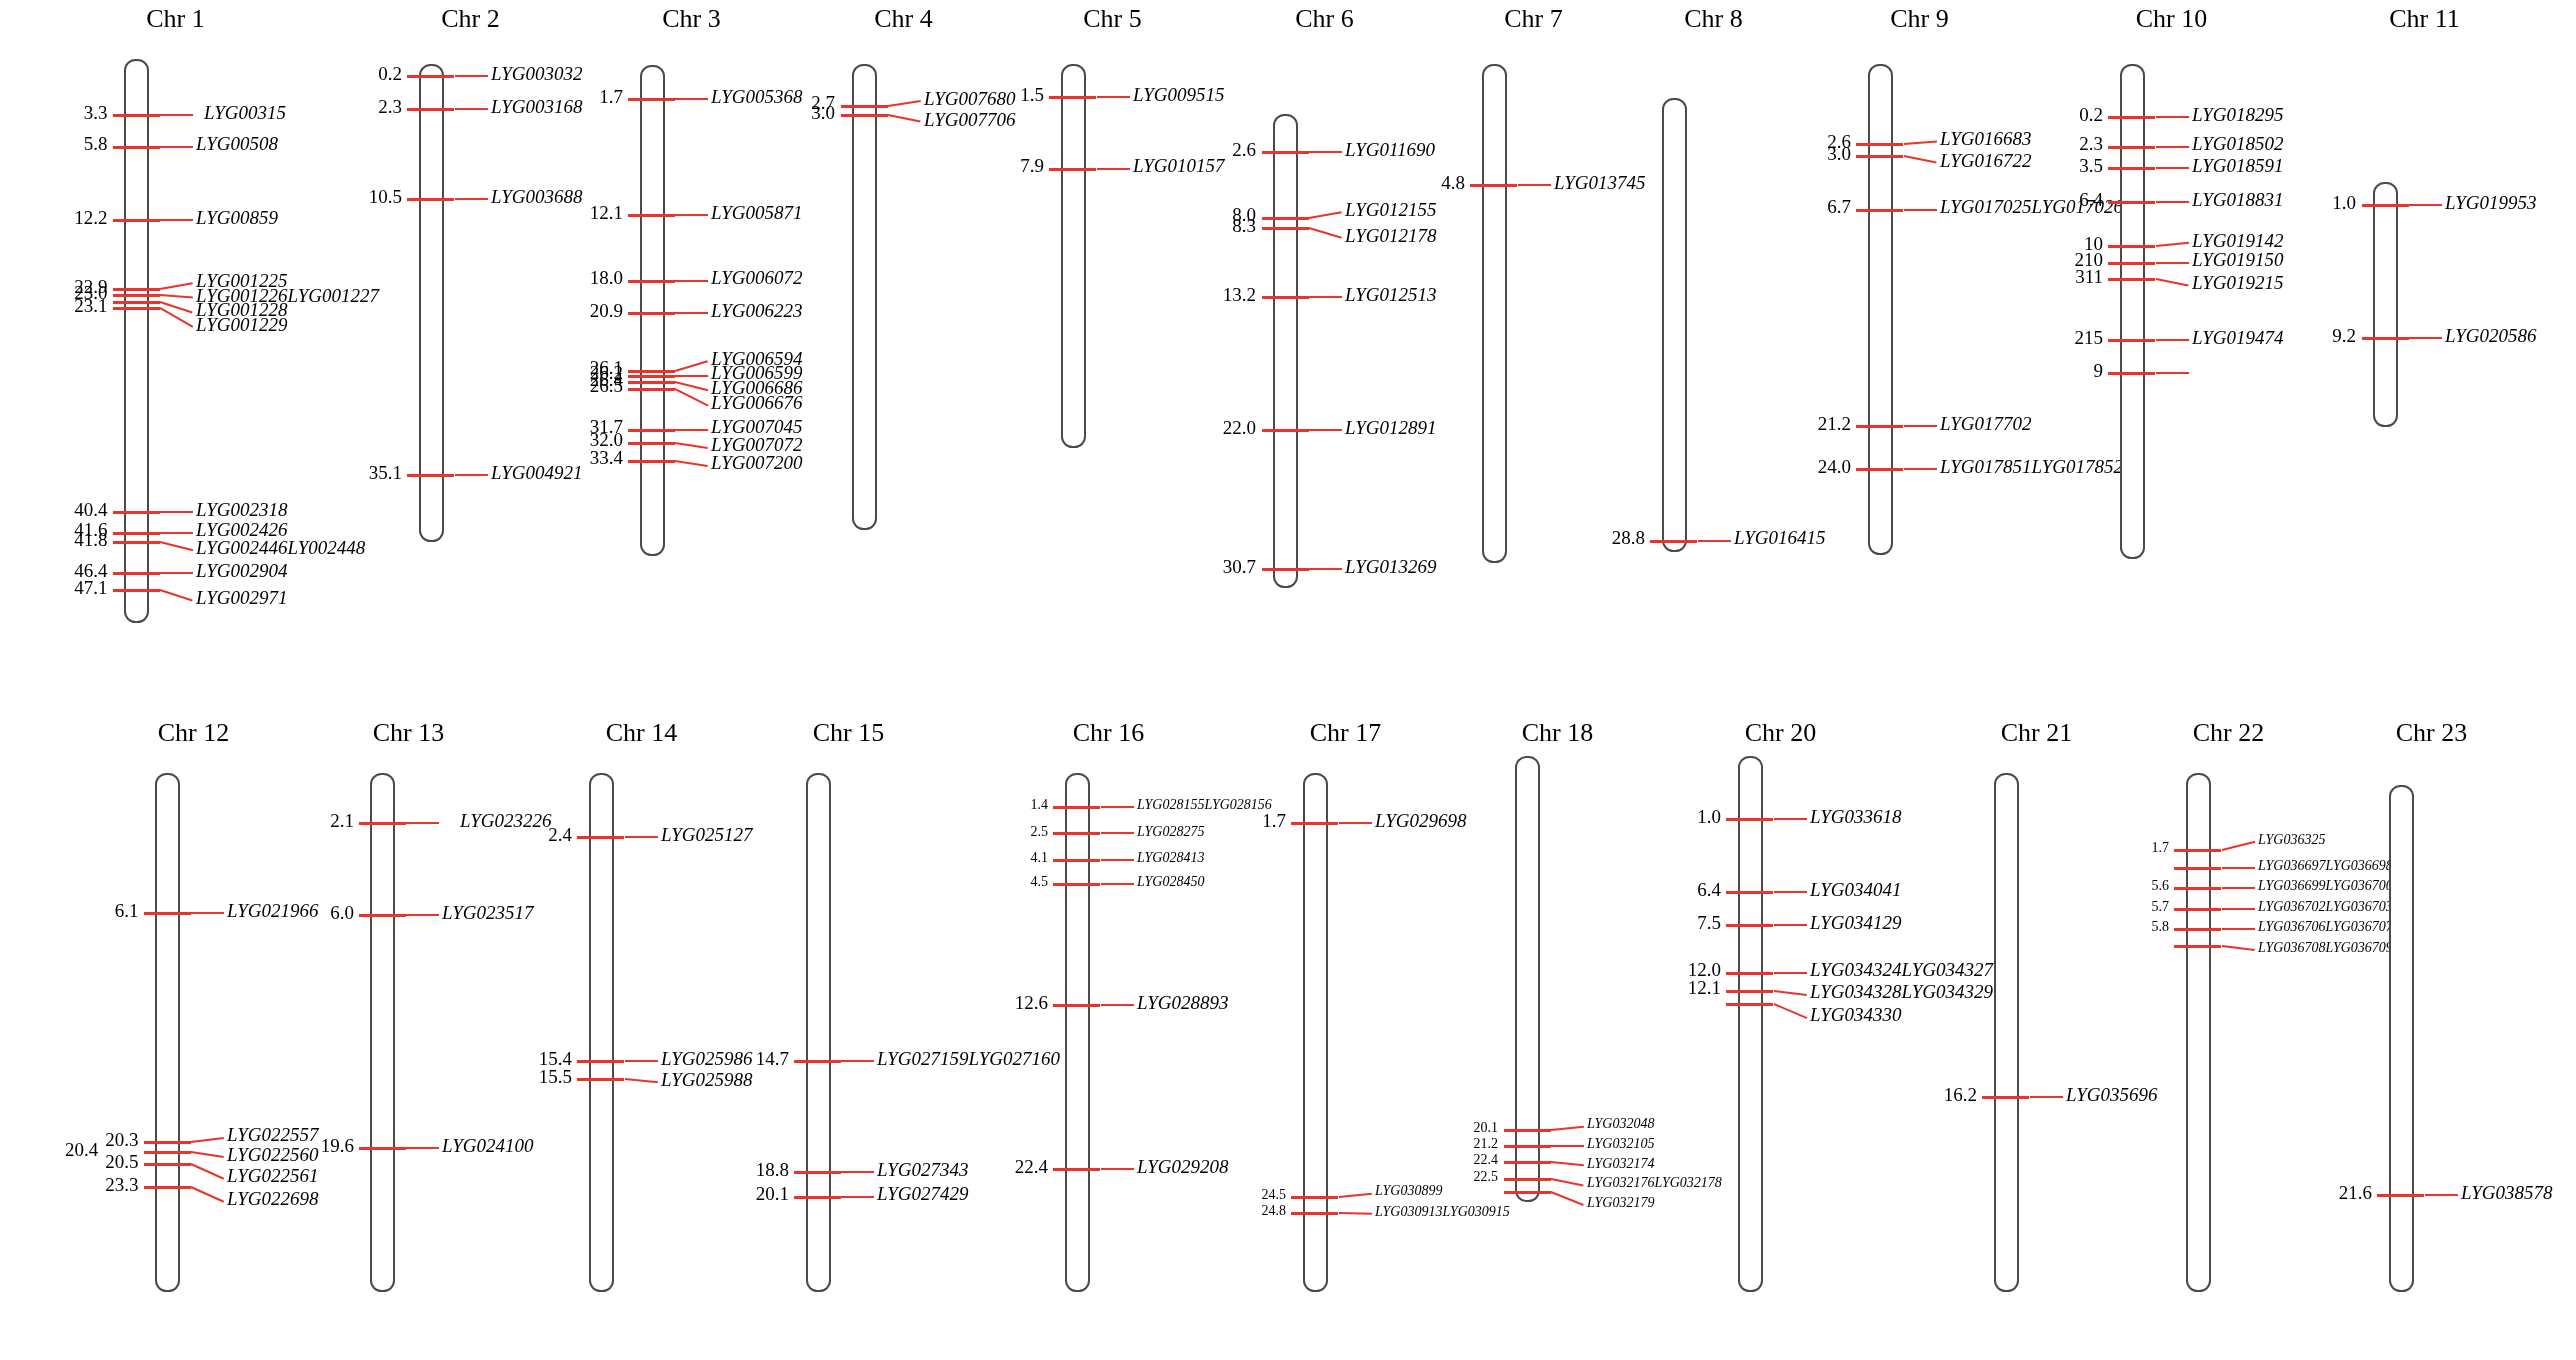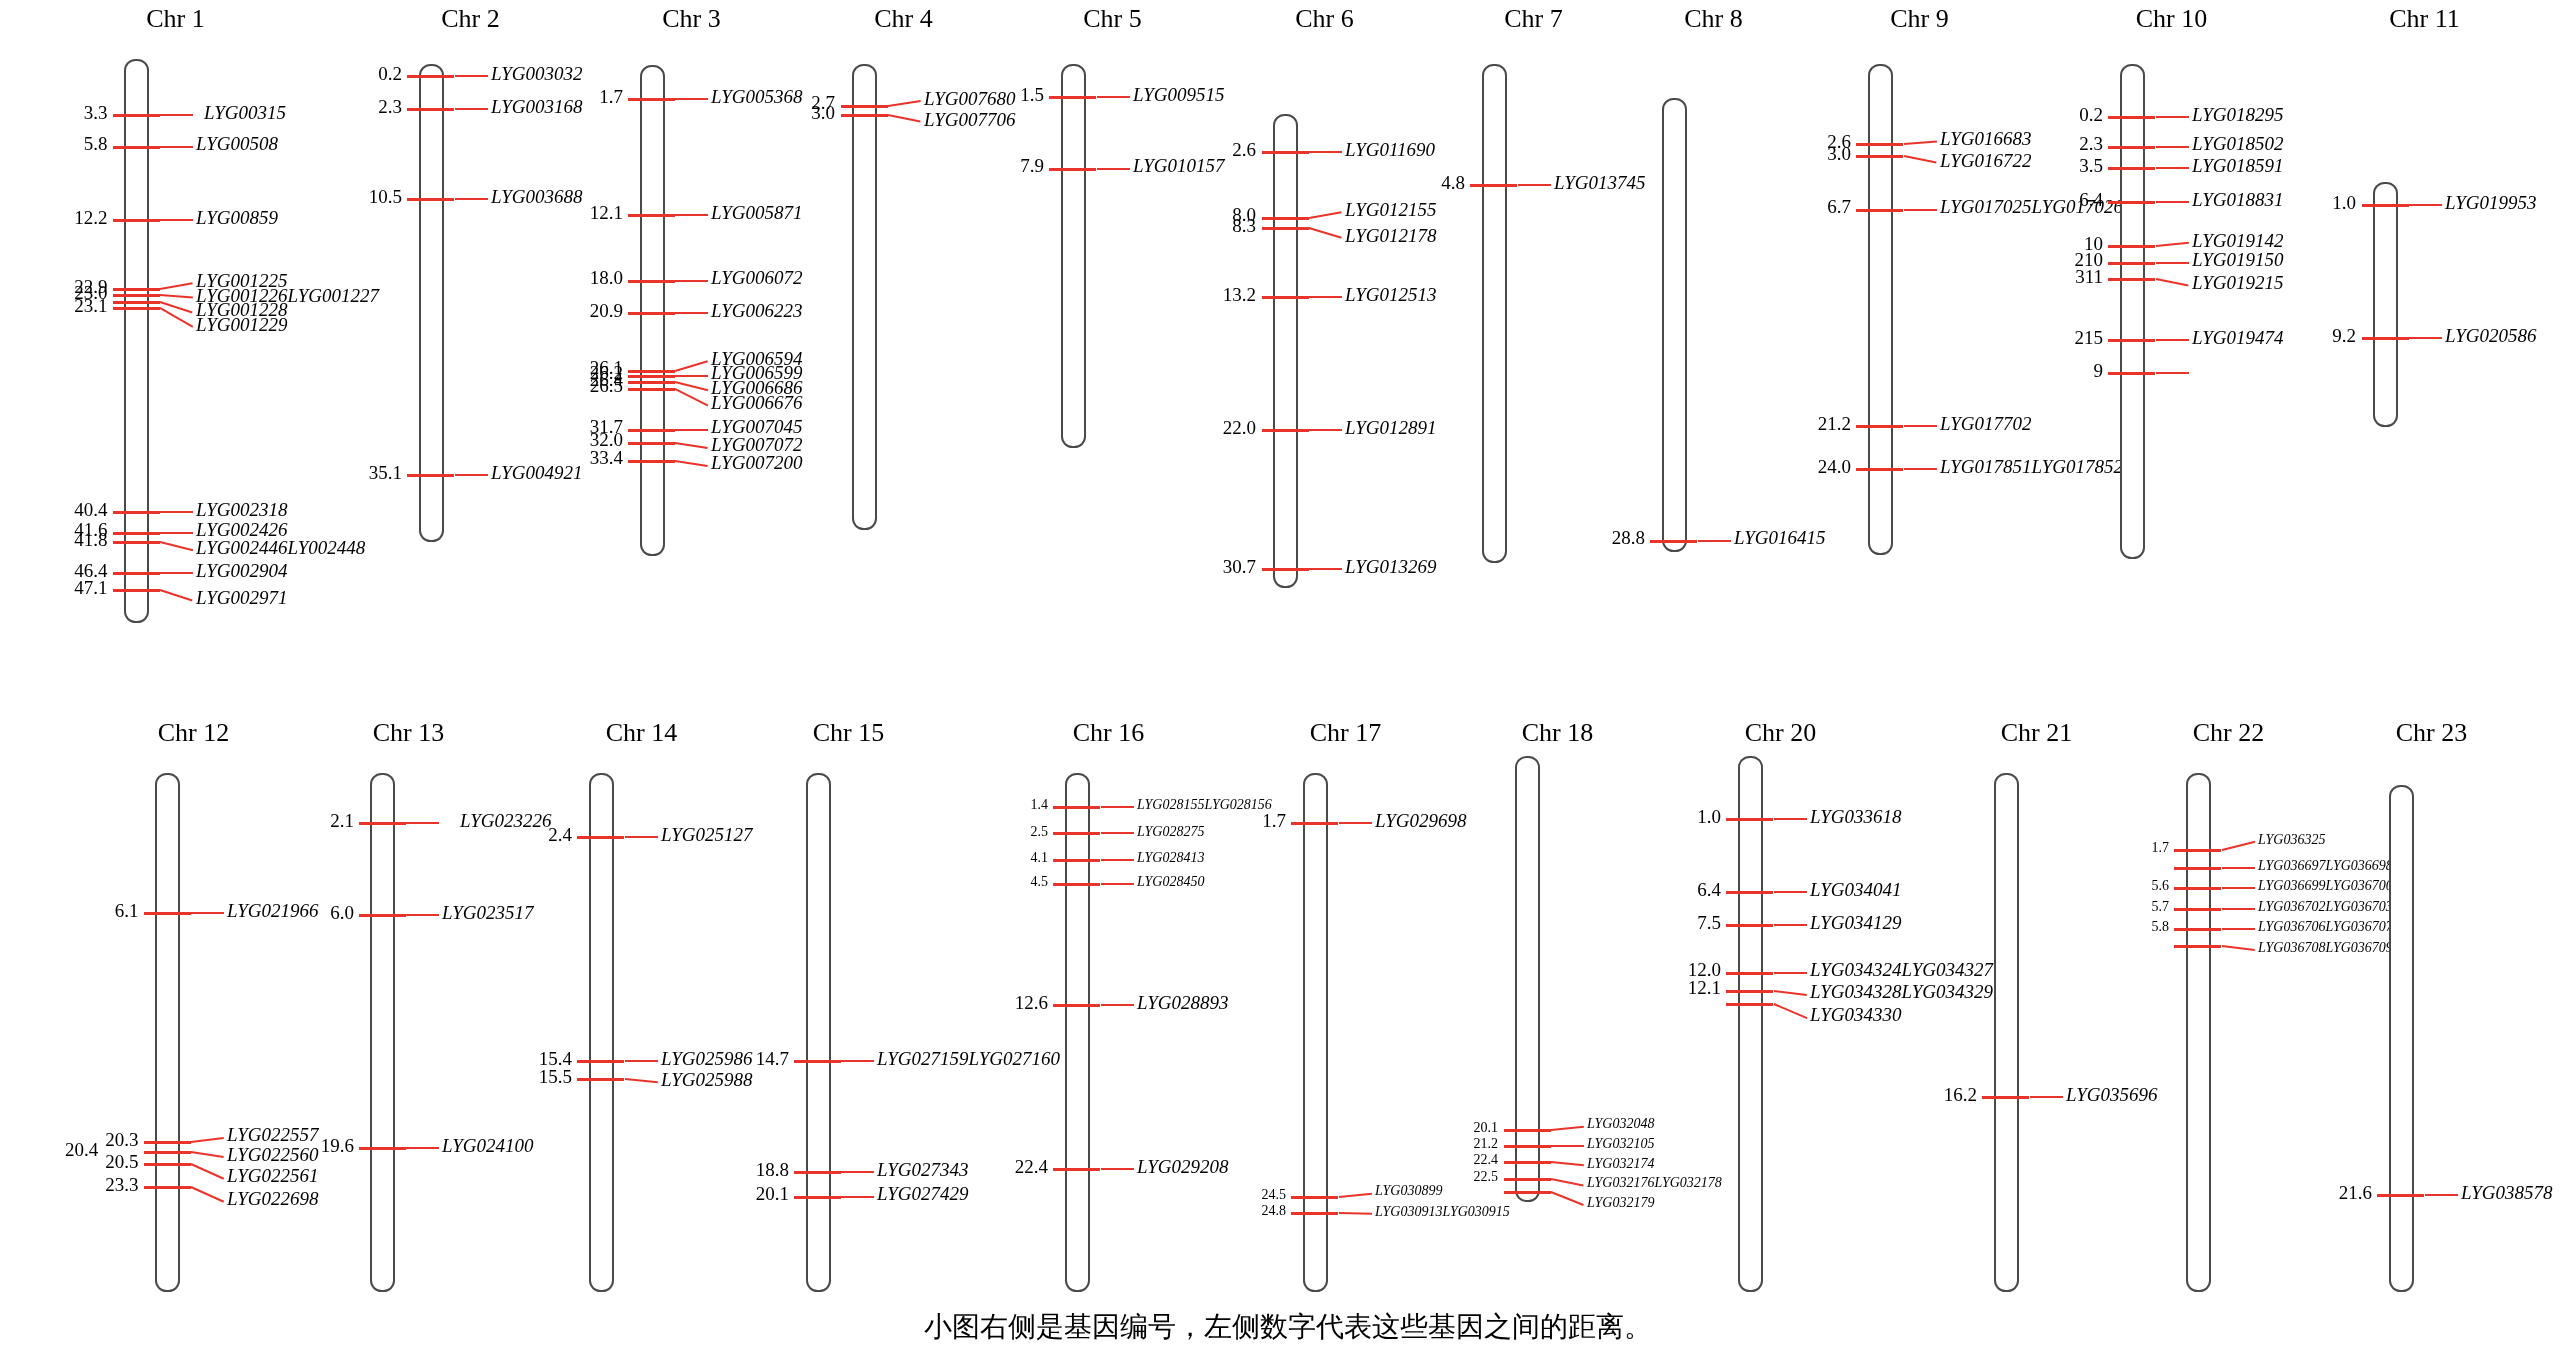--- a/index.html
+++ b/index.html
@@ -500,15 +500,14 @@
     <div class="gene small" style="left: 2258px; top: 919px;">LYG036706LYG036707</div>
     <div class="tick" style="left: 2174px; top: 945px; width: 47px;"></div>
     <div class="leader" style="left: 2222px; top: 945px; width: 33px; transform: rotate(7.12502deg);"></div>
     <div class="gene small" style="left: 2258px; top: 940px;">LYG036708LYG036709</div>
     <div class="chrom-title" style="left: 2362px; top: 718px; width: 139px;">Chr 23</div>
     <div class="bar" style="left: 2389px; top: 785px; width: 24.5px; height: 507px;"></div>
     <div class="tick" style="left: 2377px; top: 1194px; width: 47px;"></div>
     <div class="leader" style="left: 2425px; top: 1194px; width: 33px; transform: rotate(0deg);"></div>
     <div class="dist" style="left: 2258px; top: 1182px; width: 114px;">21.6</div>
     <div class="gene" style="left: 2461px; top: 1182px;">LYG038578</div>
-    <div class="caption" style="top: 1308px;">小图右侧是基因编号，左侧数字代表这些基因之间的距离。</div>
   </div>
 
 
 </body></html>

